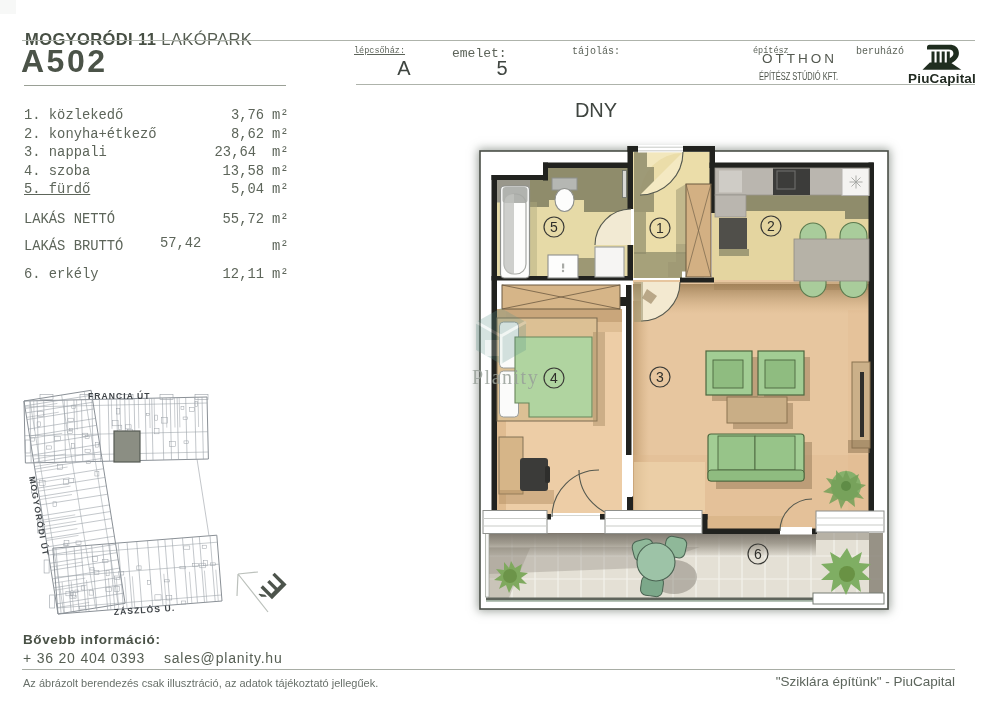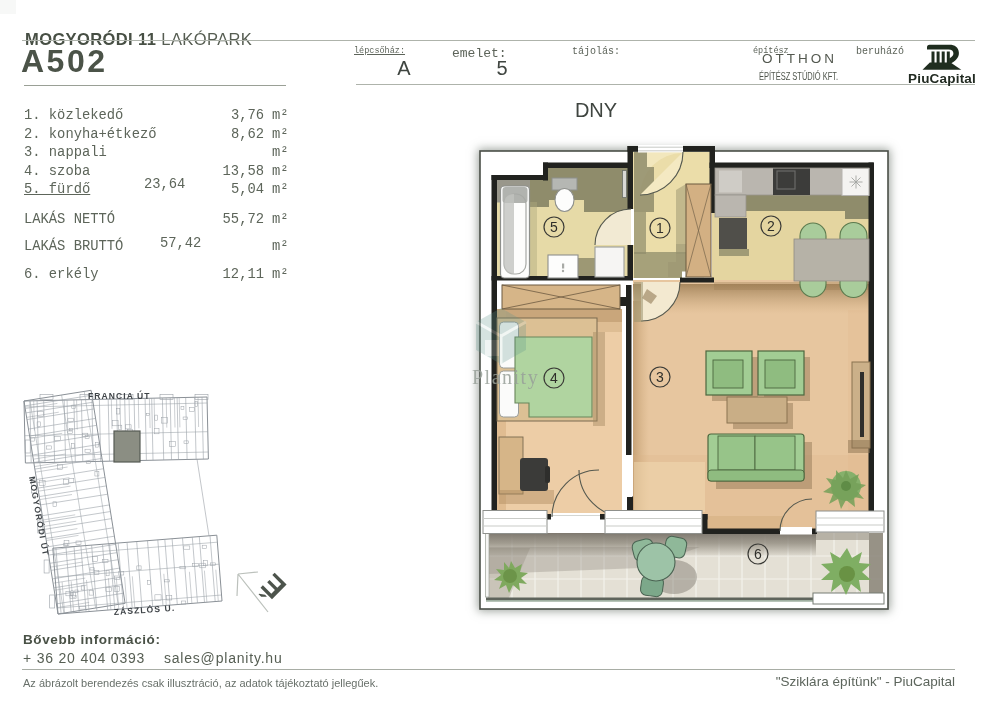--- a/index.html
+++ b/index.html
@@ -55,21 +55,21 @@
 
   <div class="abs" style="left:24px;top:108px;white-space:nowrap;">1. közlekedő</div>
   <div class="abs" style="left:160px;top:108px;width:104px;text-align:right;">3,76</div>
   <div class="abs" style="left:272px;top:108px;">m²</div>
 
   <div class="abs" style="left:24px;top:126.5px;white-space:nowrap;">2. konyha+étkező</div>
   <div class="abs" style="left:160px;top:126.5px;width:104px;text-align:right;">8,62</div>
   <div class="abs" style="left:272px;top:126.5px;">m²</div>
 
   <div class="abs" style="left:24px;top:145px;white-space:nowrap;">3. nappali</div>
-  <div class="abs" style="left:144px;top:145px;width:104px;margin-top:32px;">23,64</div>
+  <div class="abs" style="left:152px;top:145px;width:104px;text-align:right;">23,64</div>
   <div class="abs" style="left:272px;top:145px;">m²</div>
 
   <div class="abs" style="left:24px;top:163.5px;white-space:nowrap;">4. szoba</div>
   <div class="abs" style="left:160px;top:163.5px;width:104px;text-align:right;">13,58</div>
   <div class="abs" style="left:272px;top:163.5px;">m²</div>
 
   <div class="abs" style="left:24px;top:182px;white-space:nowrap;text-decoration:underline;">5. fürdő</div>
   <div class="abs" style="left:160px;top:182px;width:104px;text-align:right;">5,04</div>
   <div class="abs" style="left:272px;top:182px;">m²</div>
 

